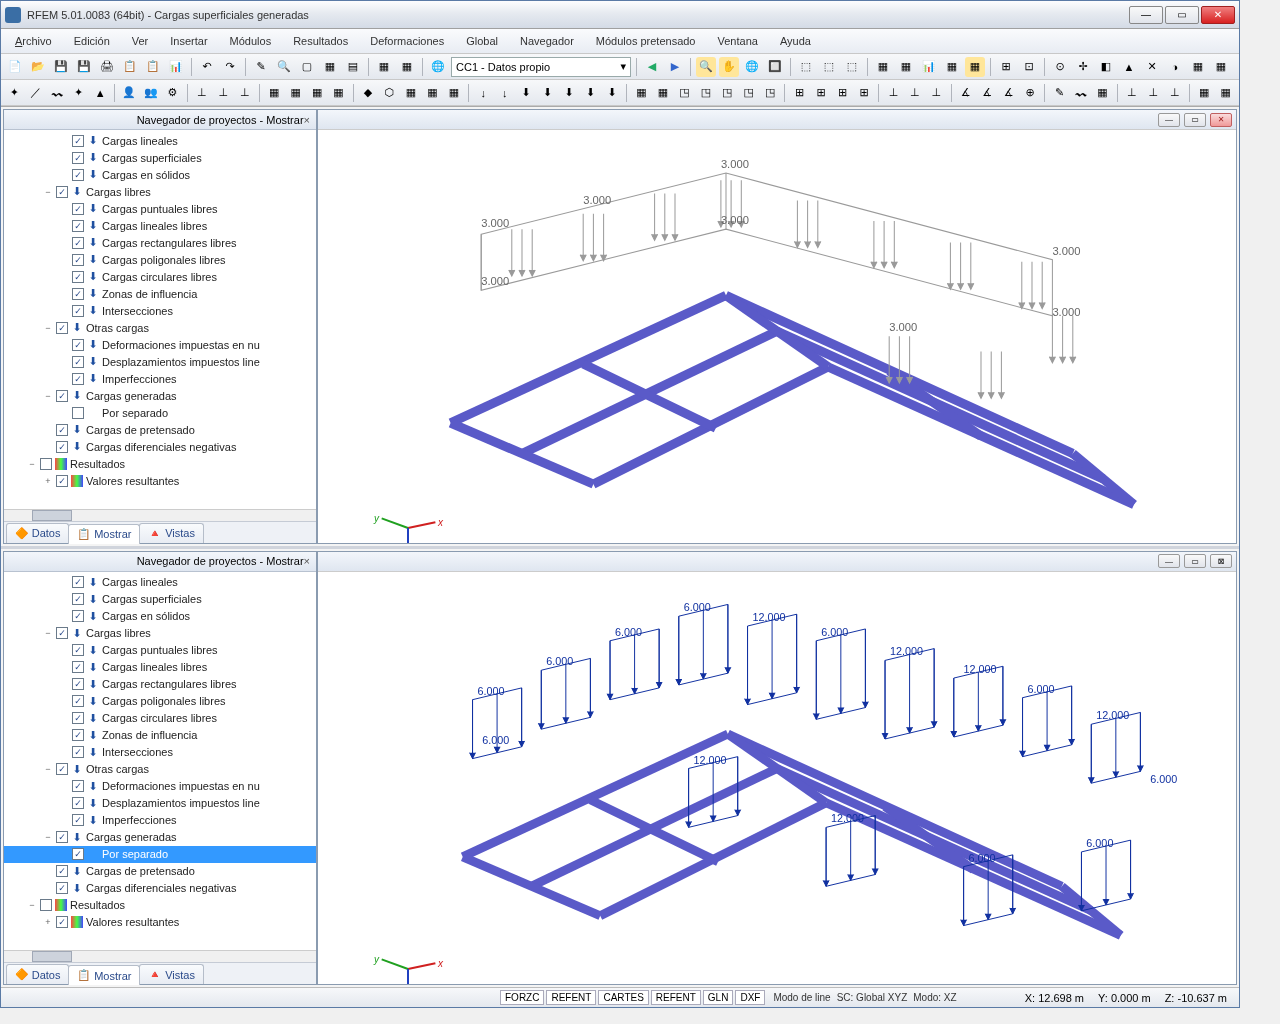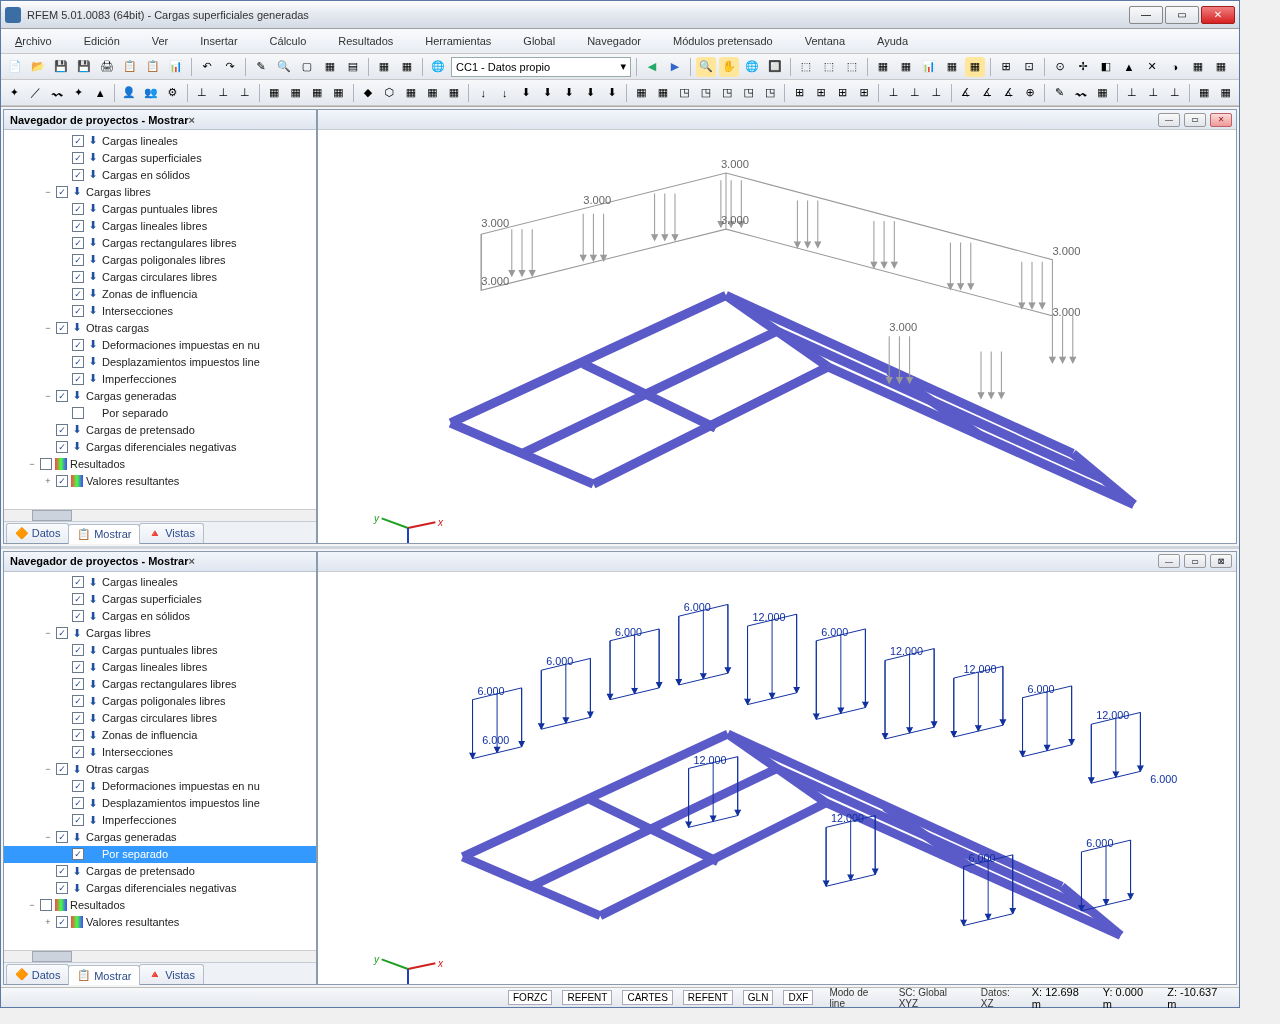--- a/index.html
+++ b/index.html
@@ -4,32 +4,32 @@
 <style>
 * { margin: 0; padding: 0; box-sizing: border-box; font-family: "Segoe UI", Tahoma, sans-serif; font-size: 11px; }
 body { background: #f0f0f0; overflow: hidden; }
 .window { width: 1240px; height: 1008px; background: #f4f4f4; border: 1px solid #5a7aa5; display: flex; flex-direction: column; }
 .titlebar { height: 28px; background: linear-gradient(#fdfdfe, #e6eaf0 45%, #d4dbe6); display: flex; align-items: center; padding: 8px 4px; border-bottom: 1px solid #a0a0a0; }
 .titlebar .app-icon { width: 16px; height: 16px; background: #3a6ea5; border-radius: 3px; margin-right: 6px; }
 .titlebar .title { flex: 1; color: #333; }
 .win-btns { display: flex; gap: 2px; }
 .win-btn { width: 34px; height: 18px; border: 1px solid #888; background: linear-gradient(#f9f9f9,#e1e4eb); border-radius: 2px; display:flex; align-items:center; justify-content:center; cursor:pointer; font-size:10px;}
 .win-btn.close { background: linear-gradient(#f08080,#d82020); color:#fff; border-color:#a02020;}
-.menubar { height: 22px; background: linear-gradient(#fafbfd,#e8ecf3); display:flex; align-items:center; padding: 12px 6px; gap: 16px; border-bottom:1px solid #c8c8c8; }
+.menubar { height: 22px; background: linear-gradient(#fafbfd,#e8ecf3); display:flex; align-items:center; padding: 12px 6px; gap: 6px; border-bottom:1px solid #c8c8c8; }
 .menu-item { padding: 2px 8px; color:#333; cursor:pointer; }
 .menu-item .ul { text-decoration: underline; }
 .toolbar { height: 26px; background: linear-gradient(#f7f8fa,#e4e8ee); display:flex; align-items:center; padding: 0 4px; gap:3px; border-bottom:1px solid #c8c8c8; }
 .toolbar.secondary { height: 26px; }
 .tb-btn { width: 20px; height:20px; border: 1px solid transparent; border-radius:3px; cursor:pointer; display:flex; align-items:center; justify-content:center; }
 .tb-sep { width:1px; height:18px; background:#b0b4bc; margin: 0 2px;}
 .tb-select { height:20px; border:1px solid #9aa; background:#fff; padding: 0 4px; min-width:180px; display:flex; align-items:center; justify-content:space-between; cursor:pointer;}
 .content { flex:1; display:flex; flex-direction:column; min-height:0;}
 .split-pane { flex:1; display:flex; min-height:0; border-top:1px solid #aaa;}
 .nav-panel { width: 314px; background:#fff; border:1px solid #8a9bb0; margin:2px 0 2px 2px; display:flex; flex-direction:column; }
-.nav-header { height:20px; background: linear-gradient(#f3f6fb,#dfe6f0); padding:2px 6px; display:flex; align-items:center; justify-content:flex-start; border-bottom:1px solid #b8c2d0; font-weight: bold;}
+.nav-header { height:20px; background: linear-gradient(#f3f6fb,#dfe6f0); padding:2px 6px; display:flex; align-items:center; justify-content:flex-end; border-bottom:1px solid #b8c2d0; font-weight: normal;}
 .nav-header .x { cursor:pointer; color:#555; }
 .tree { flex:1; overflow:auto; padding: 2px 0; }
 .tree-row { display:flex; align-items:center; height:17px; padding-left:4px; white-space:nowrap; cursor:default;}
 .tree-row.selected { background:#3399ff;}
 .tree-row.selected .lbl { color:#fff;}
 .expander { width:12px; height:12px; display:flex; align-items:center; justify-content:center; color:#666; font-size:9px; cursor:pointer; margin-right:0px;}
 .cb { width:12px; height:12px; border:1px solid #6a7a8a; background:#fff; margin:0 2px; cursor:pointer; display:flex; align-items:center; justify-content:center; font-size:9px; color:#2a4a8a;}
 .cb.unchecked { color:transparent; }
 .load-icon { width:14px; display:inline-flex; align-items:center; justify-content:center; margin-right:2px; color:#2050a0;}
 .lbl { color:#222; }
@@ -39,21 +39,21 @@
 .nav-tab { padding: 3px 8px; border:1px solid #b5bdc9; background: linear-gradient(#f9fbfd,#e8ecf3); border-bottom:none; margin-right:-1px; cursor:pointer; display:flex; align-items:center; gap:3px; border-radius: 3px 3px 0 0; color:#2a4a8a;}
 .nav-tab.active { background:#fff; position:relative; top:1px;}
 .viewport { flex:1; background:#fff; margin:2px 2px 2px 0; border:1px solid #8a9bb0; position:relative; display:flex; flex-direction:column;}
 .vp-head { height:20px; background:linear-gradient(#f3f6fb,#dfe6f0); display:flex; justify-content:flex-end; align-items:center; gap:4px; padding:0 4px; border-bottom:1px solid #ccc;}
 .vp-btn { width:22px; height:14px; border:1px solid #999; background:linear-gradient(#f9f9f9,#e1e4eb); border-radius:2px; font-size:8px; display:flex; align-items:center; justify-content:center; cursor:pointer;}
 .vp-btn.close2 { border-color:#c06060; color:#a02020; background:linear-gradient(#fadcdc,#f09999);}
 .canvas { flex:1; position:relative; overflow:hidden; }
 .axis { position:absolute; left:90px; bottom:16px; }
 .axis-line { position:absolute; width:28px; height:2px; transform-origin:left center; }
 .axis-lbl { position:absolute; font-size:10px; font-style:italic;}
-.statusbar { height:20px; background: linear-gradient(#f7f8fa,#e4e8ee); border-top:1px solid #bbb; display:flex; align-items:center; padding:0 4px; gap:8px;}
+.statusbar { height:20px; background: linear-gradient(#f7f8fa,#e4e8ee); border-top:1px solid #bbb; display:flex; align-items:center; padding:0 4px; gap:0;}
 .status-seg { border:1px solid #aab; background:#fff; padding: 1px 4px; margin-right:2px; cursor:pointer; font-size:10px;}
 .status-info { margin-left:6px; color:#333; font-size:10px;}
 .status-right { margin-left:auto; display:flex; gap:14px; padding-right:8px; font-size:10px;}
 svg.struct { position:absolute; left:0; top:0; width:100%; height:100%;}
 </style>
 </head>
 <body>
 
 <div class="window">
 
@@ -65,23 +65,23 @@
       <div class="win-btn">▭</div>
       <div class="win-btn close">✕</div>
     </div>
   </div>
 
   <div class="menubar">
     <div class="menu-item"><span class="ul">A</span><span>rchivo</span></div>
     <div class="menu-item">Edición</div>
     <div class="menu-item">Ver</div>
     <div class="menu-item">Insertar</div>
-    <div class="menu-item">Cálculo</div>
+    <div class="menu-item">Módulos</div>
     <div class="menu-item">Resultados</div>
-    <div class="menu-item">Herramientas</div>
+    <div class="menu-item">Deformaciones</div>
     <div class="menu-item">Global</div>
     <div class="menu-item">Navegador</div>
     <div class="menu-item">Módulos pretensado</div>
     <div class="menu-item">Ventana</div>
     <div class="menu-item">Ayuda</div>
   </div>
 
   <div class="toolbar">
     <div class="tb-btn">📄</div>
     <div class="tb-btn">📂</div>
@@ -796,20 +796,20 @@
   <div class="statusbar">
     <div style="flex:0 0 495px;"></div>
     <div class="status-seg">FORZC</div>
     <div class="status-seg">REFENT</div>
     <div class="status-seg">CARTES</div>
     <div class="status-seg">REFENT</div>
     <div class="status-seg">GLN</div>
     <div class="status-seg">DXF</div>
     <span class="status-info">Modo de line</span>
     <span class="status-info">SC: Global XYZ</span>
-    <span class="status-info">Datos: XZ</span>
+    <span class="status-info">Modo: XZ</span>
     <div class="status-right">
       <span>X: 12.698 m</span>
       <span>Y: 0.000 m</span>
       <span>Z: -10.637 m</span>
     </div>
   </div>
 </div>
 
 </body></html>

